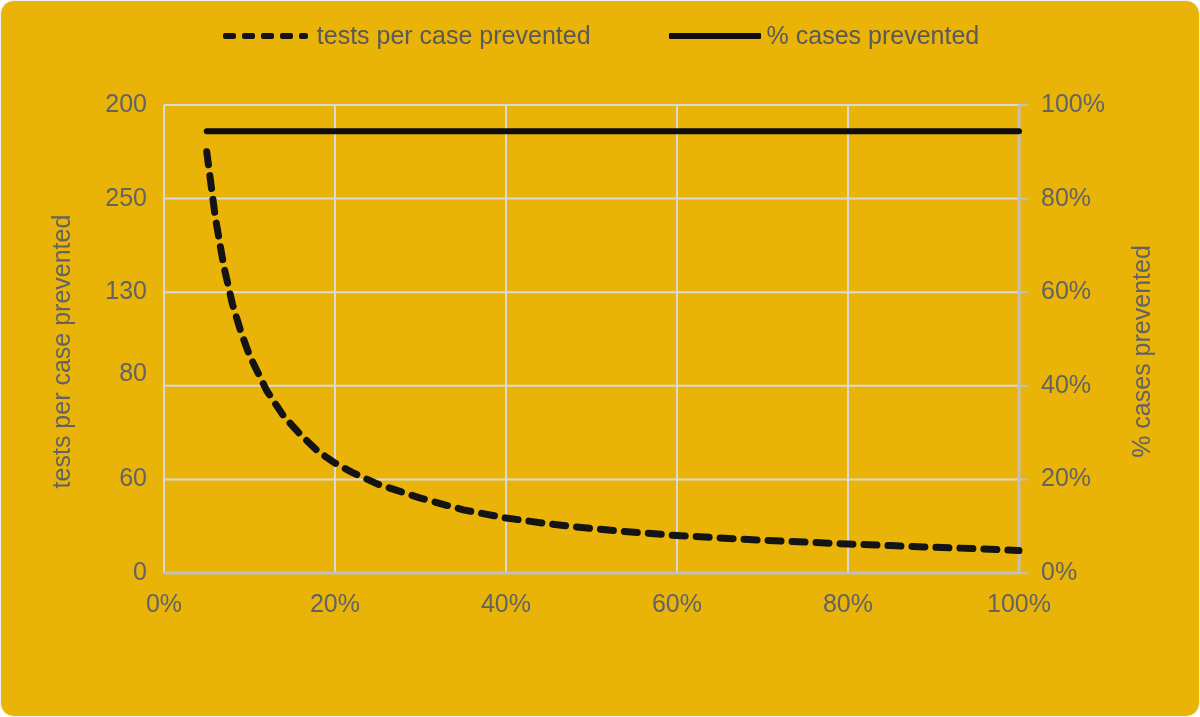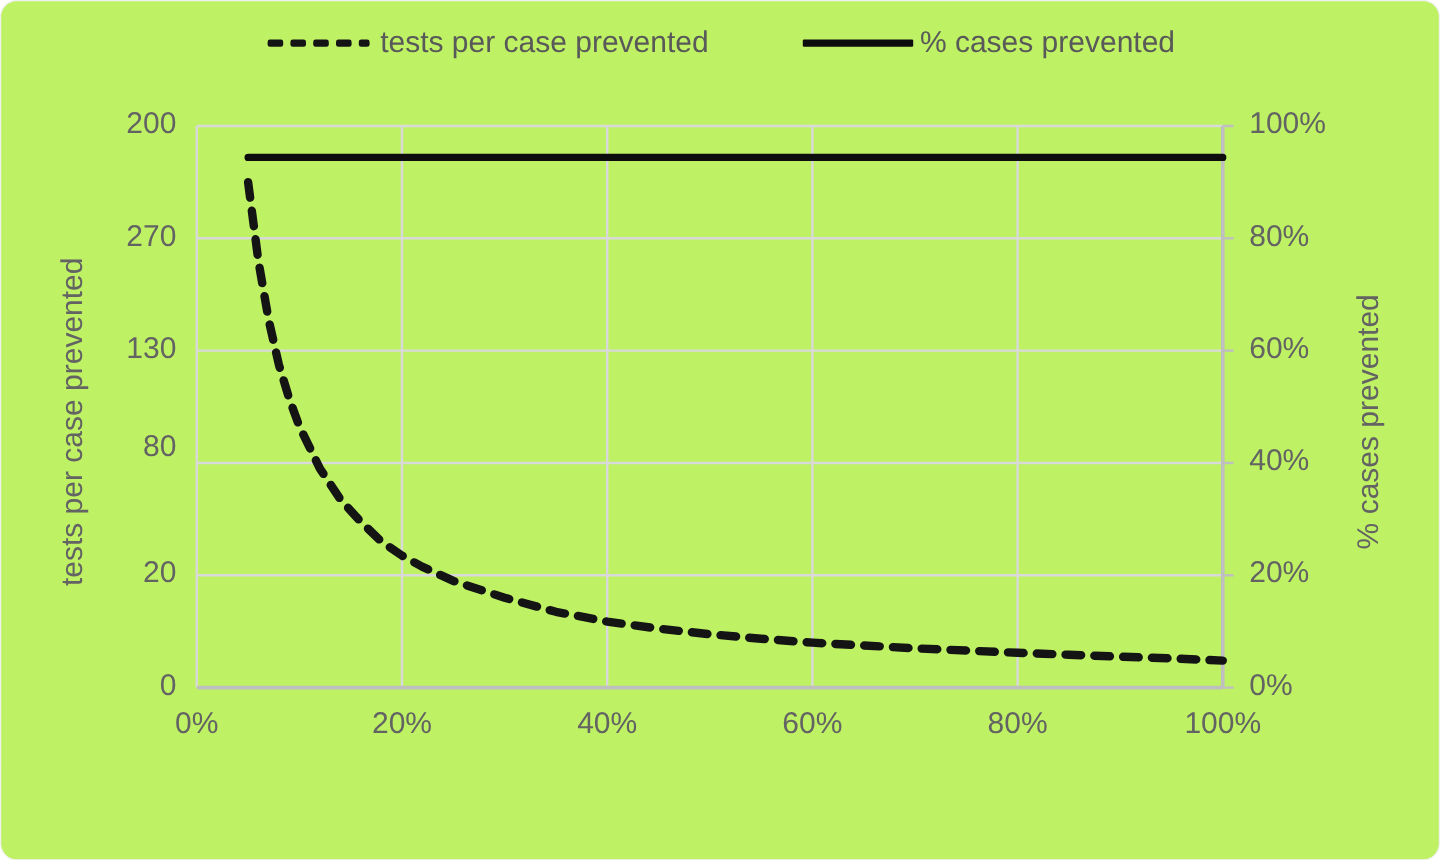--- a/index.html
+++ b/index.html
@@ -5,21 +5,21 @@
   * { box-sizing: border-box; }
   html, body {
     margin: 0; padding: 0;
     width: 1200px; height: 717px;
     background: #ffffff;
     font-family: "Liberation Sans", sans-serif;
   }
   #chart-frame {
     position: relative;
     width: 1200px; height: 717px;
-    background: #bef264;
+    background: #eab308;
     border: 1px solid #f0f0f0;
     border-radius: 14px;
     overflow: hidden;
     text-decoration: underline;
   }
   
   #legend {
     position: absolute;
     left: 0; top: 22px; width: 1200px;
     display: flex; justify-content: center; align-items: center;
@@ -103,24 +103,24 @@
         <line x1="1018" y1="384.79999999999995" x2="1027" y2="384.79999999999995" stroke="#bfbfbf" stroke-width="2"></line>
         <line x1="1018" y1="291.2" x2="1027" y2="291.2" stroke="#bfbfbf" stroke-width="2"></line>
         <line x1="1018" y1="197.59999999999997" x2="1027" y2="197.59999999999997" stroke="#bfbfbf" stroke-width="2"></line>
         <line x1="1018" y1="104" x2="1027" y2="104" stroke="#bfbfbf" stroke-width="2"></line>
         <path d="M205.75 150.80 L214.30 216.32 L222.85 265.46 L231.40 302.90 L239.95 330.98 L248.50 354.38 L265.60 389.48 L282.70 415.22 L299.80 433.94 L316.90 450.32 L334.00 462.02 L351.10 471.38 L376.75 483.08 L419.50 497.12 L462.25 508.82 L505.00 517.01 L547.75 522.86 L590.50 527.54 L633.25 531.28 L676.00 534.56 L718.75 536.90 L761.50 539.24 L804.25 541.11 L847.00 542.98 L889.75 544.62 L932.50 546.26 L975.25 547.66 L1018.00 549.54" fill="none" stroke="#141414" stroke-width="7" stroke-linecap="round" stroke-linejoin="round" stroke-dasharray="13 11"></path>
         <path d="M205.75 130.21 L1018.00 130.21" fill="none" stroke="#0d0d0d" stroke-width="6" stroke-linecap="round" stroke-linejoin="round"></path>
       </svg>
 
     <div id="tick-layer">
         <div class="tick-label y-left-tick" style="left: 20px; top: 558px; width: 126px;">0</div>
-        <div class="tick-label y-left-tick" style="left: 20px; top: 464.4px; width: 126px;">20</div>
+        <div class="tick-label y-left-tick" style="left: 20px; top: 464.4px; width: 126px;">60</div>
         <div class="tick-label y-left-tick" style="left: 20px; top: 359px; width: 126px;">80</div>
         <div class="tick-label y-left-tick" style="left: 20px; top: 277.2px; width: 126px;">130</div>
-        <div class="tick-label y-left-tick" style="left: 20px; top: 183.6px; width: 126px;">270</div>
+        <div class="tick-label y-left-tick" style="left: 20px; top: 183.6px; width: 126px;">250</div>
         <div class="tick-label y-left-tick" style="left: 20px; top: 90px; width: 126px; text-align: right;">200</div>
         <div class="tick-label y-right-tick" style="left: 1040px; top: 558px; width: 130px;">0%</div>
         <div class="tick-label y-right-tick" style="left: 1040px; top: 464.4px; width: 130px;">20%</div>
         <div class="tick-label y-right-tick" style="left: 1040px; top: 370.8px; width: 130px;">40%</div>
         <div class="tick-label y-right-tick" style="left: 1040px; top: 277.2px; width: 130px;">60%</div>
         <div class="tick-label y-right-tick" style="left: 1040px; top: 183.6px; width: 130px;">80%</div>
         <div class="tick-label y-right-tick" style="left: 1040px; top: 90px; width: 130px;">100%</div>
         <div class="tick-label x-tick" style="left: 93px; top: 590px; width: 140px;">0%</div>
         <div class="tick-label x-tick" style="left: 264px; top: 590px; width: 140px;">20%</div>
         <div class="tick-label x-tick" style="left: 435px; top: 590px; width: 140px;">40%</div>

